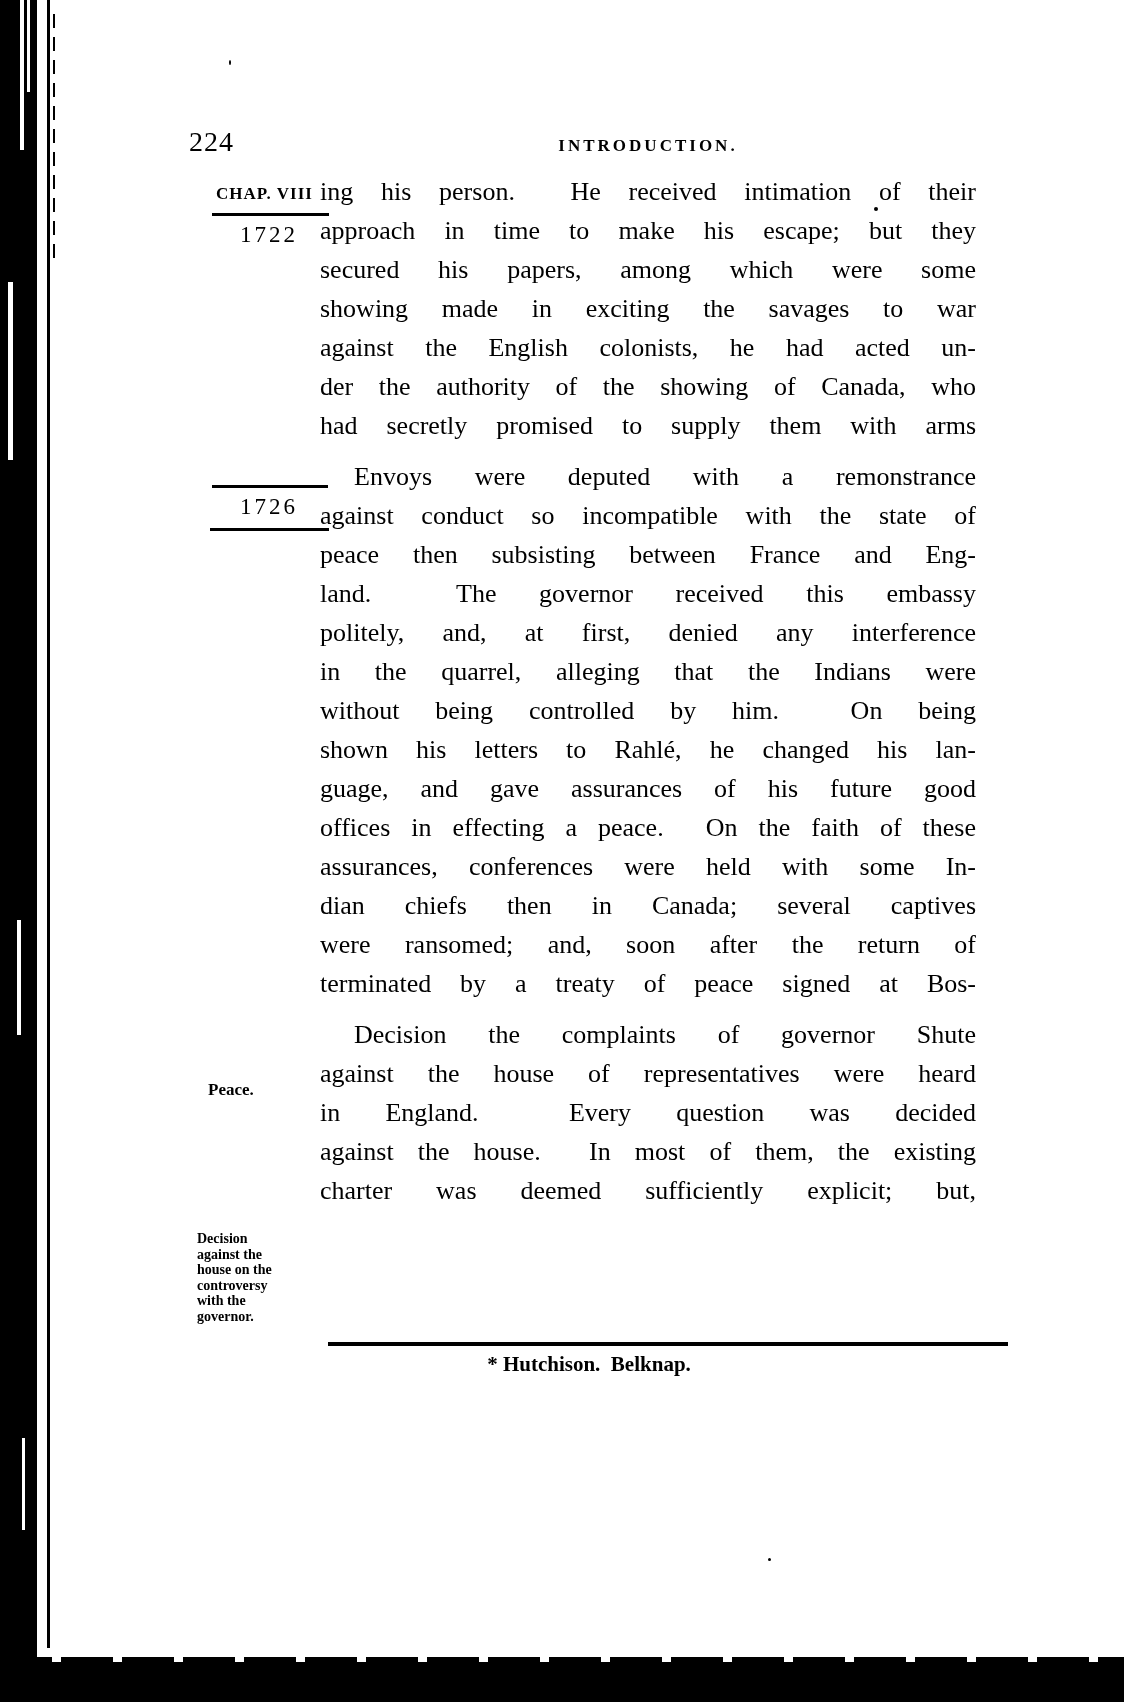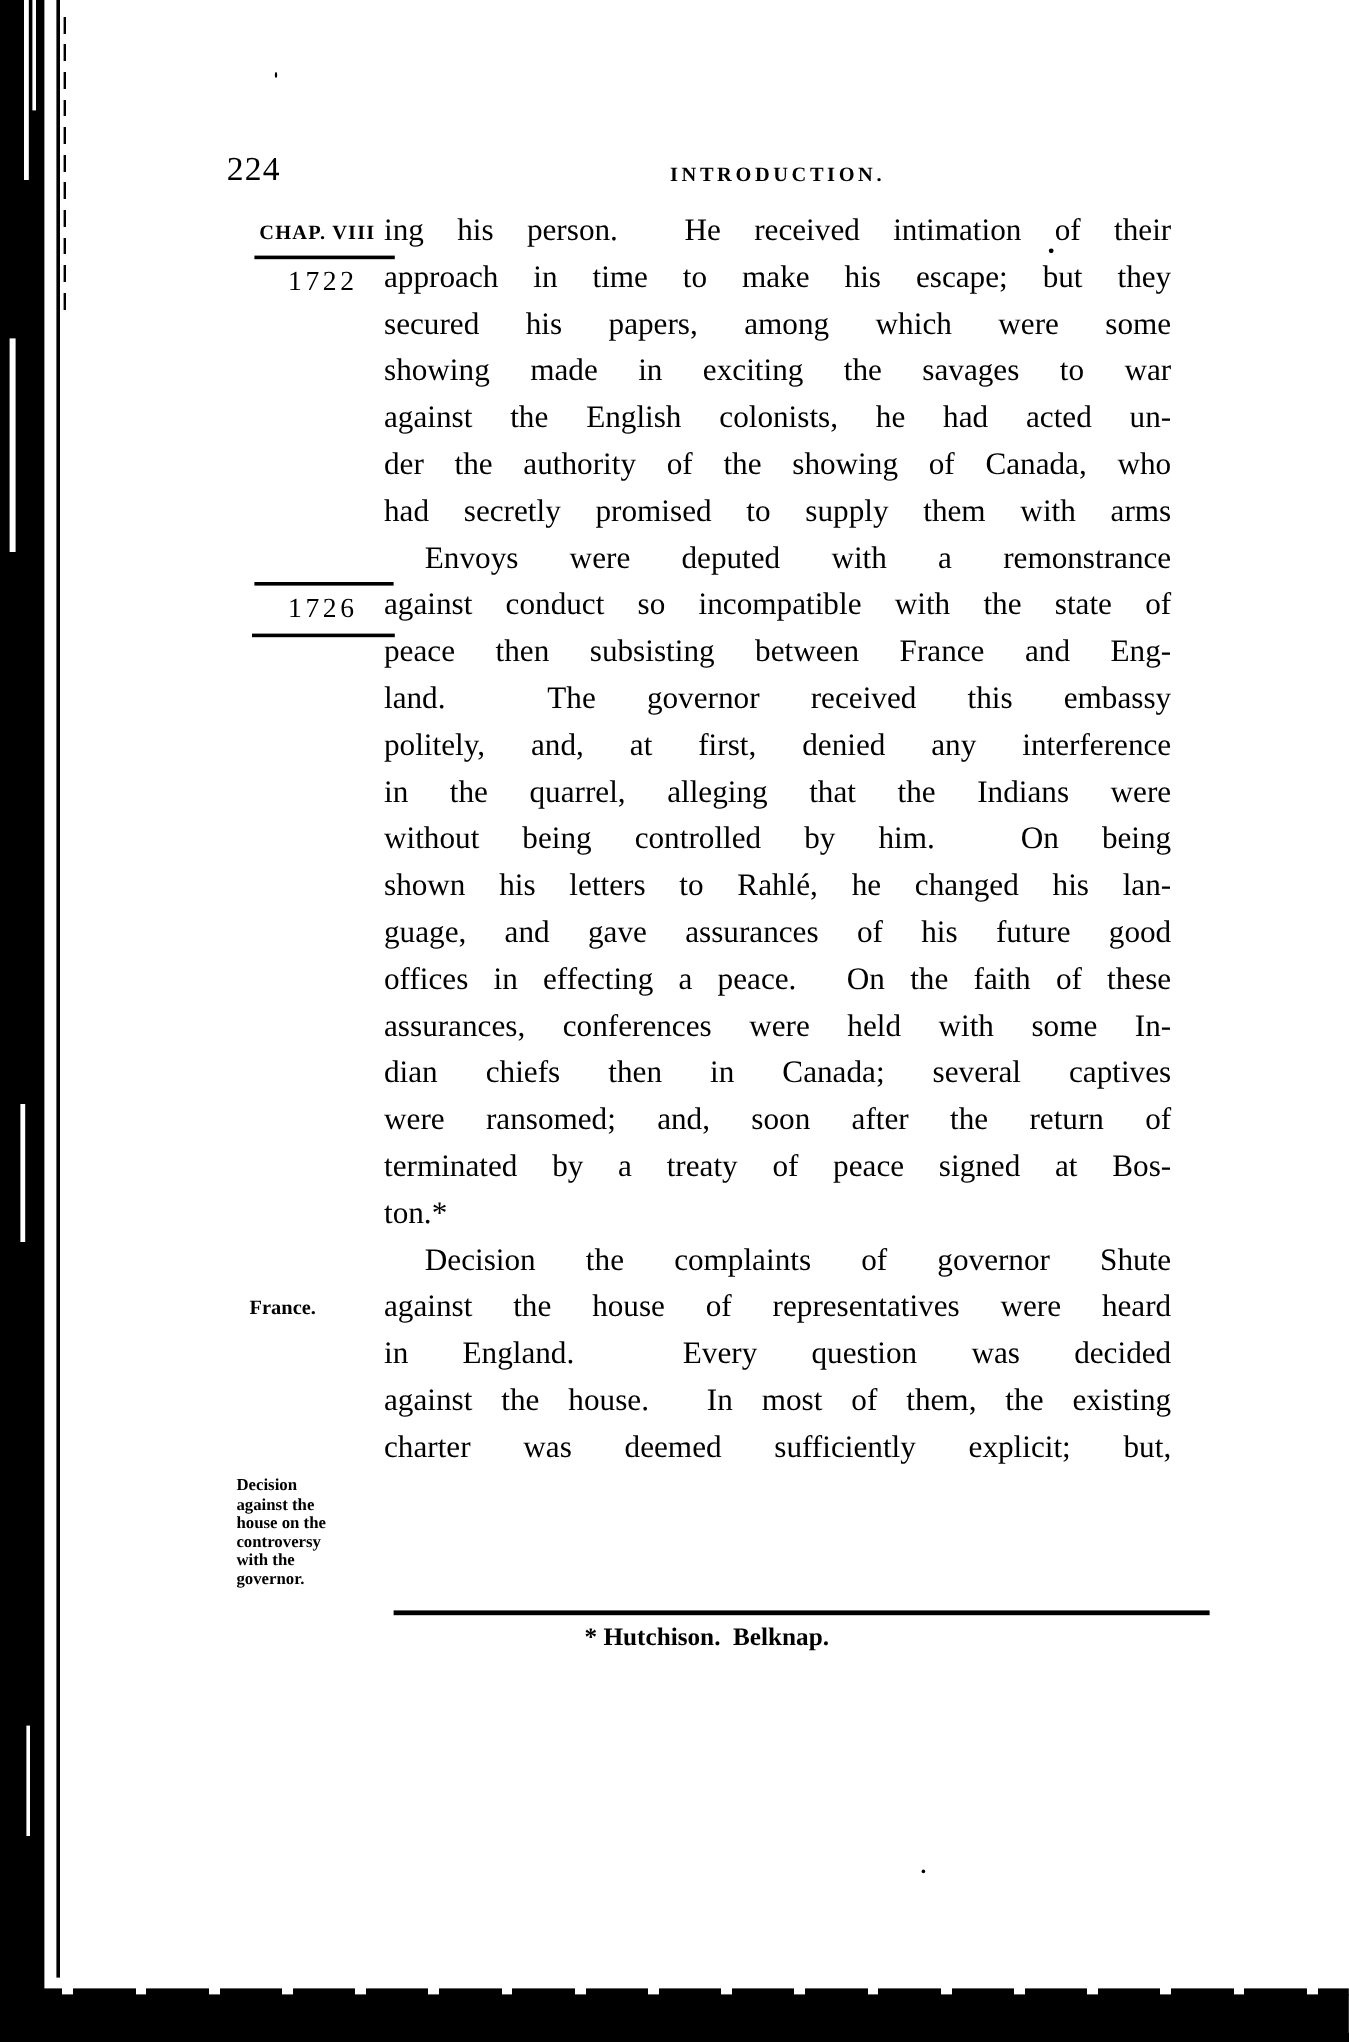--- a/index.html
+++ b/index.html
@@ -68,21 +68,21 @@
     font-size: 26px; line-height: 39px;
   }
   .text-line {
     height: 39px;
     white-space: pre-wrap;
     text-align: justify;
     text-align-last: justify;
     text-justify: inter-word;
   }
   .text-line.end { text-align-last: left; }
-  .text-line.indent { text-indent: 34px; }
+  .text-line.indent { text-indent: 34px; margin-top: 12px; }
 
   
   .footnote-rule { left: 328px; top: 1342px; width: 680px; height: 4px; background: #000; }
   .footnote {
     left: 349px; top: 1352px; width: 480px;
     text-align: center; font-size: 21px; font-weight: bold; white-space: pre-wrap;
   }
 </style>
 </head>
 <body>
@@ -104,21 +104,21 @@
 
 <div class="abs page-number">224</div>
 <div class="abs running-header">INTRODUCTION.</div>
 
 <div class="abs margin-chapter">CHAP. VIII</div>
 <div class="abs rule rule-1722"></div>
 <div class="abs margin-year year-1722">1722</div>
 <div class="abs rule rule-1726-top"></div>
 <div class="abs margin-year year-1726">1726</div>
 <div class="abs rule rule-1726-bottom"></div>
-<div class="abs note-peace">France.</div>
+<div class="abs note-peace">Peace.</div>
 <div class="abs note-decision">
 
 <div class="margin-note-line">Decision</div>
     <div class="margin-note-line">against the</div>
     <div class="margin-note-line">house on the</div>
     <div class="margin-note-line">controversy</div>
     <div class="margin-note-line">with the</div>
     <div class="margin-note-line">governor.</div>
   </div>
 
@@ -138,21 +138,20 @@
     <div class="text-line">politely, and, at first, denied any interference</div>
     <div class="text-line">in the quarrel, alleging that the Indians were</div>
     <div class="text-line">without being controlled by him.  On being</div>
     <div class="text-line">shown his letters to Rahlé, he changed his lan-</div>
     <div class="text-line">guage, and gave assurances of his future good</div>
     <div class="text-line">offices in effecting a peace.  On the faith of these</div>
     <div class="text-line">assurances, conferences were held with some In-</div>
     <div class="text-line">dian chiefs then in Canada; several captives</div>
     <div class="text-line">were ransomed; and, soon after the return of</div>
     <div class="text-line">terminated by a treaty of peace signed at Bos-</div>
-    <div class="text-line end">ton.*</div>
     <div class="text-line indent">Decision the complaints of governor Shute</div>
     <div class="text-line">against the house of representatives were heard</div>
     <div class="text-line">in England.  Every question was decided</div>
     <div class="text-line">against the house.  In most of them, the existing</div>
     <div class="text-line">charter was deemed sufficiently explicit; but,</div>
   </div>
 
 <div class="abs footnote-rule"></div>
 <div class="abs footnote">* Hutchison.  Belknap.</div>
 

